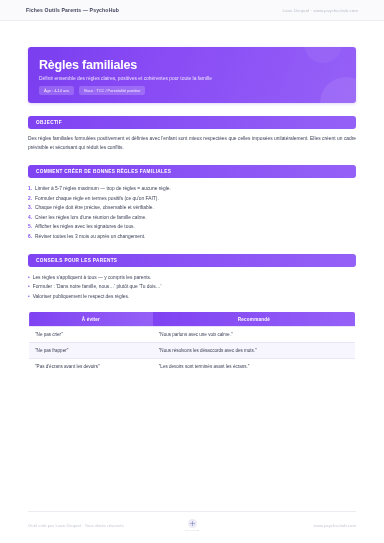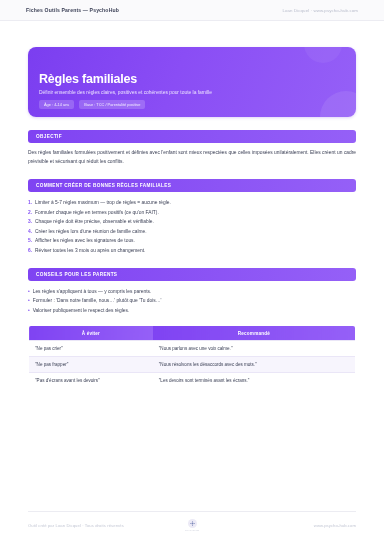--- a/index.html
+++ b/index.html
@@ -30,23 +30,23 @@
     font-size:4.4px; color:#b9bdcc; letter-spacing:.1px;
   }
 
   
   .content { padding:0 28px; }
 
   
   .hero {
     position:relative;
     margin-top:26px;
-    border-radius:8px;
+    border-radius:3px;
     background:linear-gradient(110deg,#7b3ef0 0%,#8a4df5 45%,#9560f7 100%);
-    padding:26px 11px 8px 11px;
+    padding:12px 11px 8px 11px;
     overflow:hidden;
     box-shadow:0 1px 3px rgba(110,60,220,.22);
   }
   .hero-blob {
     position:absolute; right:-16px; bottom:-26px;
     width:52px; height:52px; border-radius:50%;
     background:rgba(255,255,255,.085);
   }
   .hero-blob2 {
     position:absolute; right:14px; top:-22px;

